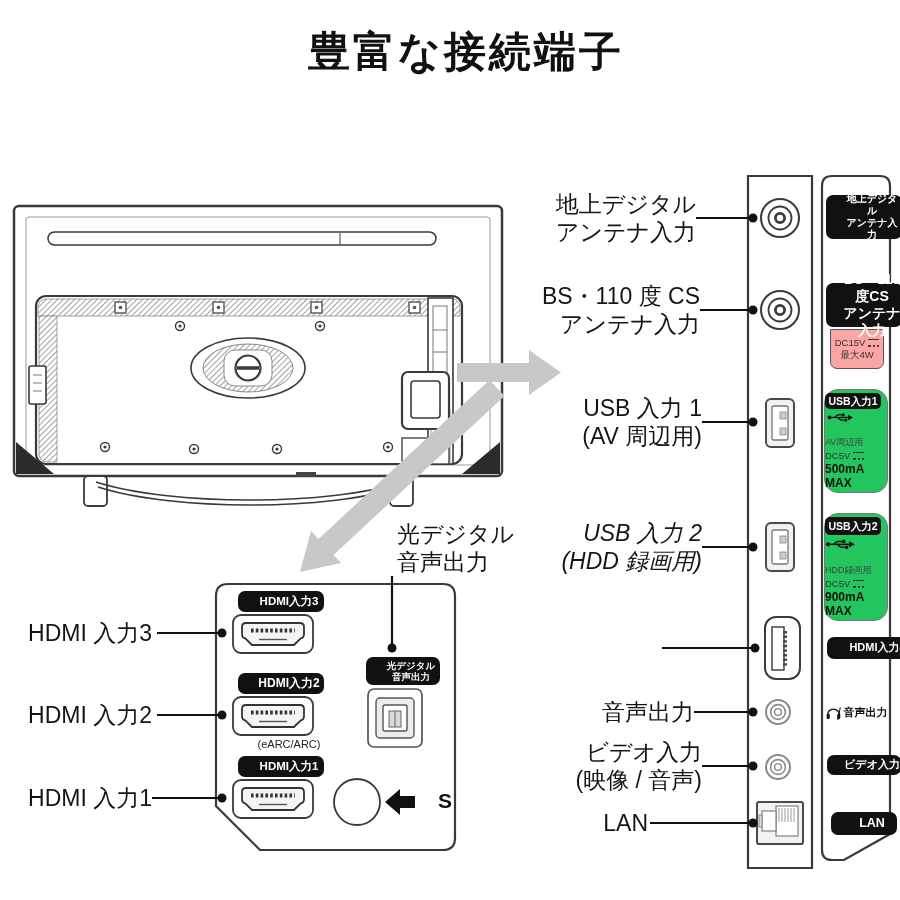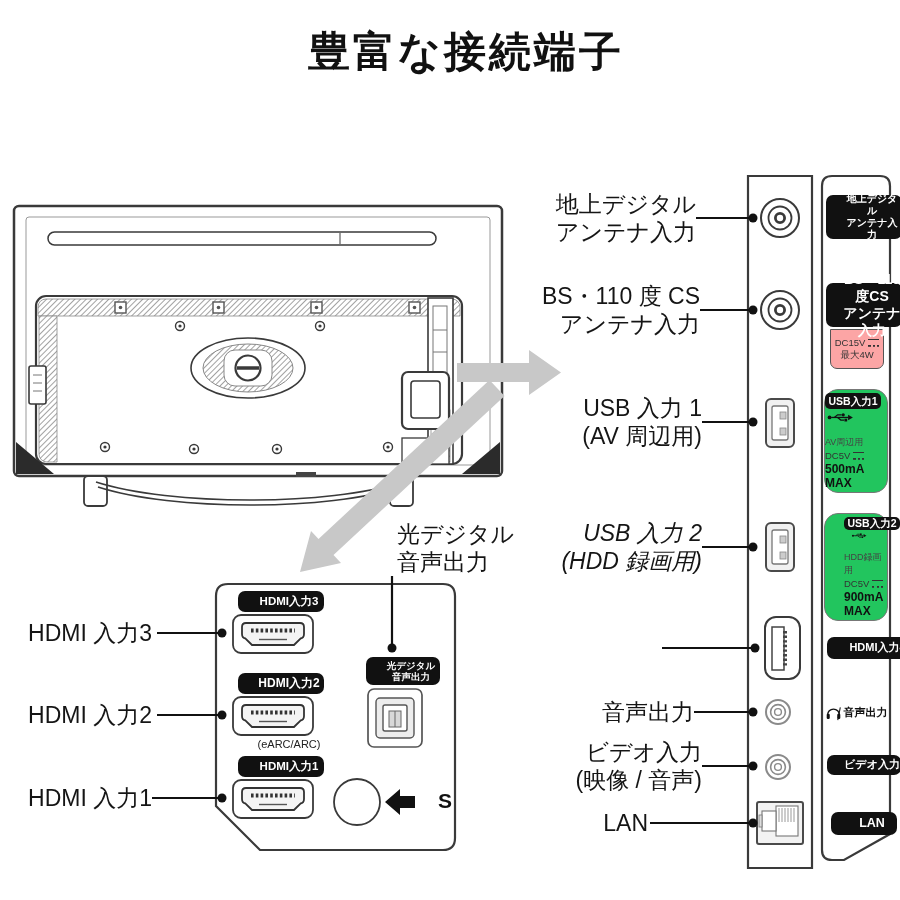--- a/index.html
+++ b/index.html
@@ -270,21 +270,21 @@
       <rect x="21.5" y="9.6" width="3.4" height="3.4" fill="#111"></rect>
     </svg>
     <span class="use">AV周辺用</span>
     <span class="specline">
         <span>DC5V</span>
         <span class="dc-icon"></span>
       </span>
     <span class="cur">500mA MAX</span>
   </div>
 
-  <div class="usbgroup" style="left:824px; top:513px; width:64px; height:108px;padding-left:19px;">
+  <div class="usbgroup" style="left:824px; top:513px; width:64px; height:108px;">
     <div class="badge">USB入力2</div>
     <svg width="30" height="16" viewBox="0 0 32 16" style="margin-top:2px;">
       <circle cx="3" cy="8" r="2.3" fill="#111"></circle>
       <line x1="5" y1="8" x2="26" y2="8" stroke="#111" stroke-width="1.6"></line>
       <polygon points="26,4.5 32,8 26,11.5" fill="#111"></polygon>
       <path d="M9,8 L13,4.8 L18,4.8" fill="none" stroke="#111" stroke-width="1.6"></path>
       <circle cx="20" cy="4.8" r="2" fill="#111"></circle>
       <path d="M13,8 L17,11.2 L21,11.2" fill="none" stroke="#111" stroke-width="1.6"></path>
       <rect x="21.5" y="9.6" width="3.4" height="3.4" fill="#111"></rect>
     </svg>

